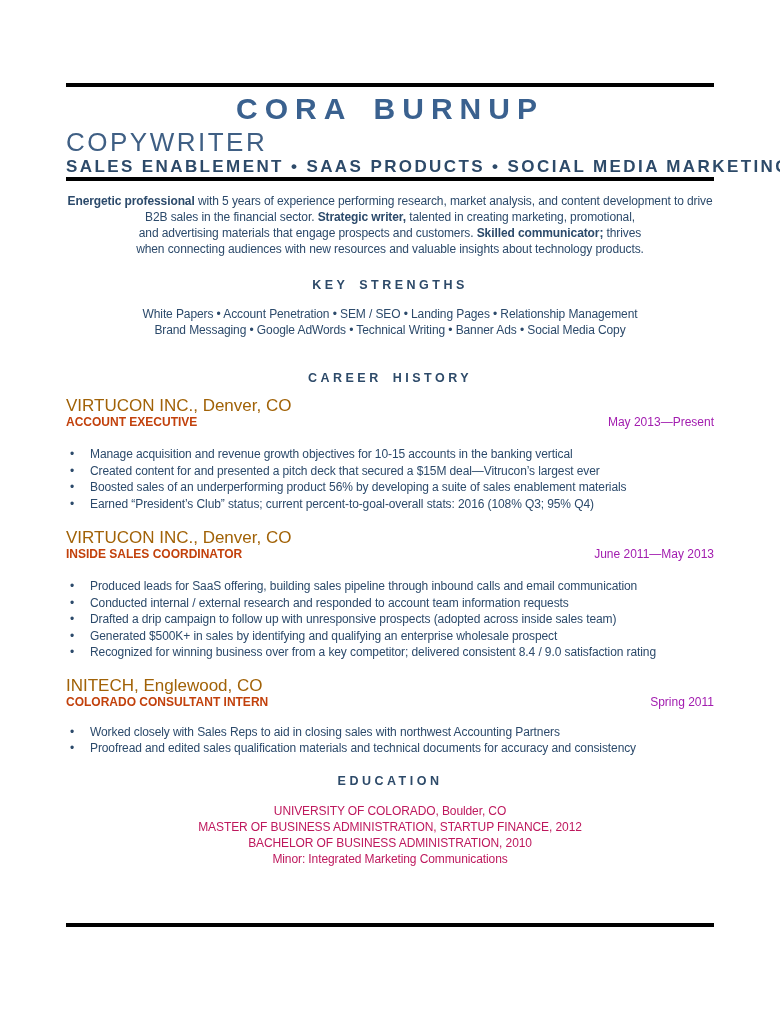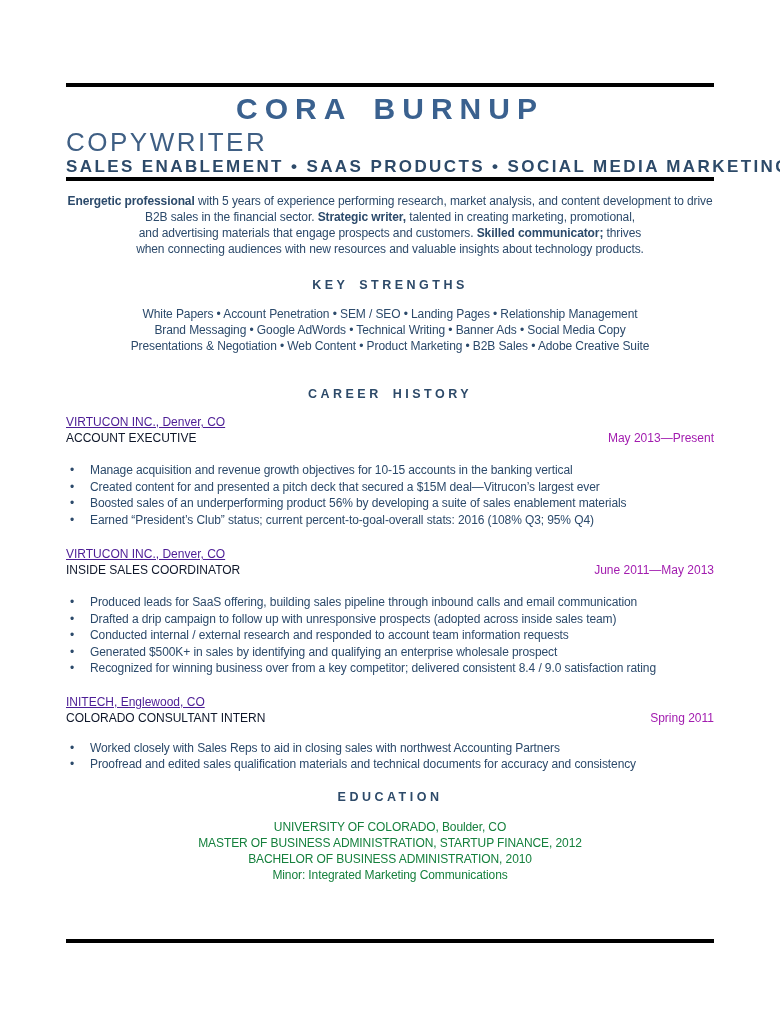--- a/index.html
+++ b/index.html
@@ -58,43 +58,43 @@
   .strengths-lines { margin-top:13px; }
   .strength-line {
     text-align:center; font-size:12px; line-height:16px;
     letter-spacing:-0.1px; white-space:nowrap; color:#2c4a6b;
   }
 
   
   .job-first  { margin-top:12px; }
   .job-second { margin-top:18px; }
   .job-third  { margin-top:17px; }
-  .job-company { font-size:12px; line-height:16px; color:#4c1d95;text-decoration:underline; }
+  .job-company { font-size:17px; line-height:16px; color:#a16207; }
   .job-title-row {
     display:flex; justify-content:space-between; align-items:baseline;
     font-size:12px; line-height:16px;
   }
-  .job-title { font-weight:normal; color:#0f172a; }
+  .job-title { font-weight:bold; color:#c2410c; }
   .job-dates { color:#a21caf; }
   ul.bullets { list-style:none; margin:16px 0 0 0; padding:0 0 0 4px; }
   .bullets-tight { margin-top:14px !important; }
   ul.bullets li {
     position:relative; padding-left:20px;
     font-size:12px; line-height:16.5px; letter-spacing:-0.1px;
     white-space:nowrap; color:#2c4a6b;
   }
   ul.bullets li::before {
     content:"\2022"; position:absolute; left:0; top:0; color:#2c4a6b;
   }
 
   
   .education-lines { margin-top:14px; }
   .edu-line {
     text-align:center; font-size:12px; line-height:16px;
-    letter-spacing:-0.1px; white-space:nowrap; color:#15803d;
+    letter-spacing:-0.1px; white-space:nowrap; color:#be185d;
   }
 
   
   .rule-footer { margin-top:56px; }
   .footer-line {
     margin-top:8px; text-align:center; font-size:12px; line-height:16px;
     color:#111111; white-space:nowrap;
   }
   .footer-line .sep { padding:0 4px; }
   .sep-wide { padding:0 4px 0 7px !important; }
@@ -119,21 +119,20 @@
       <div class="summary-line"><span>B2B sales in the financial sector. </span><span class="b">Strategic writer,</span><span> talented in creating marketing, promotional,</span></div>
       <div class="summary-line"><span>and advertising materials that engage prospects and customers. </span><span class="b">Skilled communicator;</span><span> thrives</span></div>
       <div class="summary-line"><span>when connecting audiences with new resources and valuable insights about technology products.</span></div>
     </section>
 
     <section>
       <div class="section-heading heading-strengths">KEY STRENGTHS</div>
       <div class="strengths-lines">
         <div class="strength-line">White Papers • Account Penetration • SEM / SEO • Landing Pages • Relationship Management</div>
         <div class="strength-line">Brand Messaging • Google AdWords • Technical Writing • Banner Ads • Social Media Copy</div>
-        <div class="strength-line">Presentations &amp; Negotiation • Web Content • Product Marketing • B2B Sales • Adobe Creative Suite</div>
       </div>
     </section>
 
     <section>
       <div class="section-heading heading-career">CAREER HISTORY</div>
 
       <div class="job-first">
         <div class="job-company">VIRTUCON INC., Denver, CO</div>
         <div class="job-title-row">
           <span class="job-title">ACCOUNT EXECUTIVE</span>
@@ -148,22 +147,22 @@
       </div>
 
       <div class="job-second">
         <div class="job-company">VIRTUCON INC., Denver, CO</div>
         <div class="job-title-row">
           <span class="job-title">INSIDE SALES COORDINATOR</span>
           <span class="job-dates">June 2011—May 2013</span>
         </div>
         <ul class="bullets">
           <li>Produced leads for SaaS offering, building sales pipeline through inbound calls and email communication</li>
+          <li>Conducted internal / external research and responded to account team information requests</li>
           <li>Drafted a drip campaign to follow up with unresponsive prospects (adopted across inside sales team)</li>
-          <li>Conducted internal / external research and responded to account team information requests</li>
           <li>Generated $500K+ in sales by identifying and qualifying an enterprise wholesale prospect</li>
           <li>Recognized for winning business over from a key competitor; delivered consistent 8.4 / 9.0 satisfaction rating</li>
         </ul>
       </div>
 
       <div class="job-third">
         <div class="job-company">INITECH, Englewood, CO</div>
         <div class="job-title-row">
           <span class="job-title">COLORADO CONSULTANT INTERN</span>
           <span class="job-dates">Spring 2011</span>

